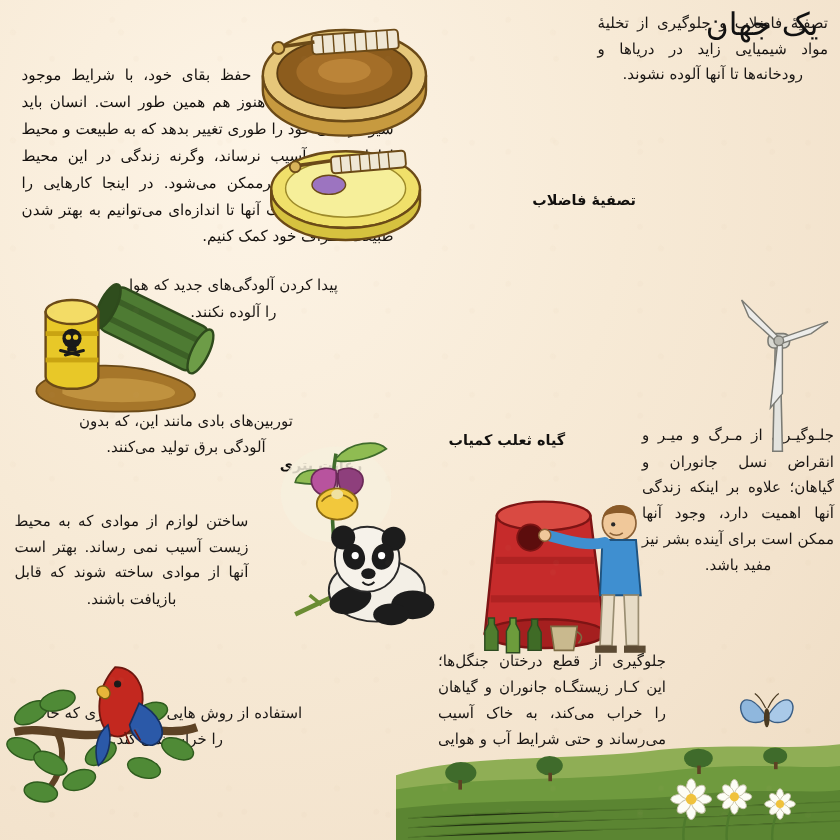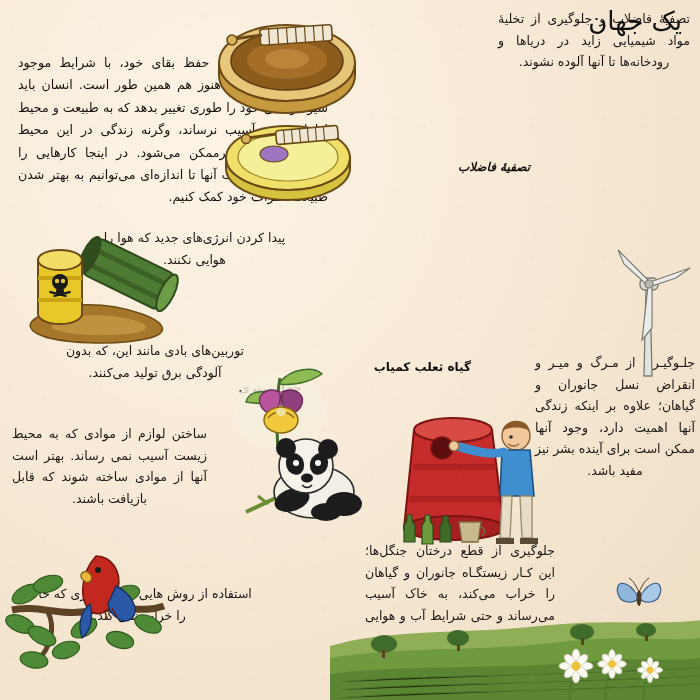--- a/index.html
+++ b/index.html
@@ -83,33 +83,33 @@
 
   <div class="lead">بشیر تا امروز برای حفظ بقای خود، با شرایط موجود سازگار بوده است، هنوز هم همین طور است. انسان باید شیوهٔ زندگی خود را طوری تغییر بدهد که به طبیعت و محیط اطراف خود آسیب نرساند، وگرنه زندگی در این محیط بسیار سخت و غیرممکن می‌شود. در اینجا کارهایی را می‌بینید که با رعایت آنها تا اندازه‌ای می‌توانیم به بهتر شدن طبیعت اطراف خود کمک کنیم.</div>
 
   <div class="txt" style="right:10px; top:8px; width:192px;">تصفیهٔ فاضلاب و جلوگیری از تخلیهٔ مواد شیمیایی زاید در دریاها و رودخانه‌ها تا آنها آلوده نشوند.</div>
 
 
   <div class="txt" style="right:5px; top:352px; width:160px;">جلـوگیـری از مـرگ و میـر و انقراض نسل جانوران و گیاهان؛ علاوه بر اینکه زندگی آنها اهمیت دارد، وجود آنها ممکن است برای آینده بشر نیز مفید باشد.</div>
 
   <div class="txt" style="right:145px; top:540px; width:190px;">جلوگیری از قطع درختان جنگل‌ها؛ این کـار زیستگـاه جانوران و گیاهان را خراب می‌کند، به خاک آسیب می‌رساند و حتی شرایط آب و هوایی را تغییر می‌دهد.</div>
 
-  <div class="txt" style="right:413px; top:227px; width:185px; text-align:center; text-align-last:center;">پیدا کردن انرژی‌های جدید که هوا را هوایی نکنند.</div>
+  <div class="txt" style="right:413px; top:227px; width:185px; text-align:center; text-align-last:center;">پیدا کردن آلودگی‌های جدید که هوا را آلوده نکنند.</div>
 
   <div class="txt" style="right:493px; top:423px; width:195px;">ساختن لوازم از موادی که به محیط زیست آسیب نمی رساند. بهتر است آنها از موادی ساخته شوند که قابل بازیافت باشند.</div>
 
   <div class="txt" style="right:455px; top:340px; width:180px; text-align:center; text-align-last:center;">توربین‌های بادی مانند این، که بدون آلودگی برق تولید می‌کنند.</div>
 
   <div class="txt" style="right:448px; top:583px; width:225px; text-align:center; text-align-last:center;">استفاده از روش هایی در کشاورزی که خاک را خراب نمی کند.</div>
 
-  <div class="cap" style="right:170px; top:160px;font-style:italic;">تصفیهٔ فاضلاب</div>
+  <div class="cap" style="right:170px; top:160px;">تصفیهٔ فاضلاب</div>
 
   <div class="cap" style="right:229px; top:360px;">گیاه ثعلب کمیاب</div>
 
-  <div class="cap" style="right:398px; top:381px;">جهان بتری</div>
+  <div class="cap" style="right:398px; top:381px;">رعایت بتری</div>
 
   <div class="art" style="left:212px; top:5px;">
     <svg width="150" height="110" viewBox="0 0 150 110">
       <ellipse cx="75" cy="58" rx="68" ry="38" fill="#e6c77a" stroke="#6b4a17" stroke-width="2"></ellipse>
       <path d="M7 58 a68 38 0 0 0 136 0 l0 12 a68 38 0 0 1 -136 0 z" fill="#c79a3f" stroke="#6b4a17" stroke-width="2"></path>
       <ellipse cx="75" cy="56" rx="56" ry="29" fill="#8c5c1d" stroke="#5b3d12" stroke-width="1.5"></ellipse>
       <ellipse cx="75" cy="55" rx="40" ry="19" fill="#a8712a" opacity=".85"></ellipse>
       <ellipse cx="75" cy="54" rx="22" ry="10" fill="#c08a3c" opacity=".8"></ellipse>
       <rect x="48" y="22" width="72" height="16" rx="3" fill="#efe7d4" stroke="#6b4a17" stroke-width="1.6" transform="rotate(-4 84 30)"></rect>
       <g transform="rotate(-4 84 30)" stroke="#6b4a17" stroke-width="1.2">

